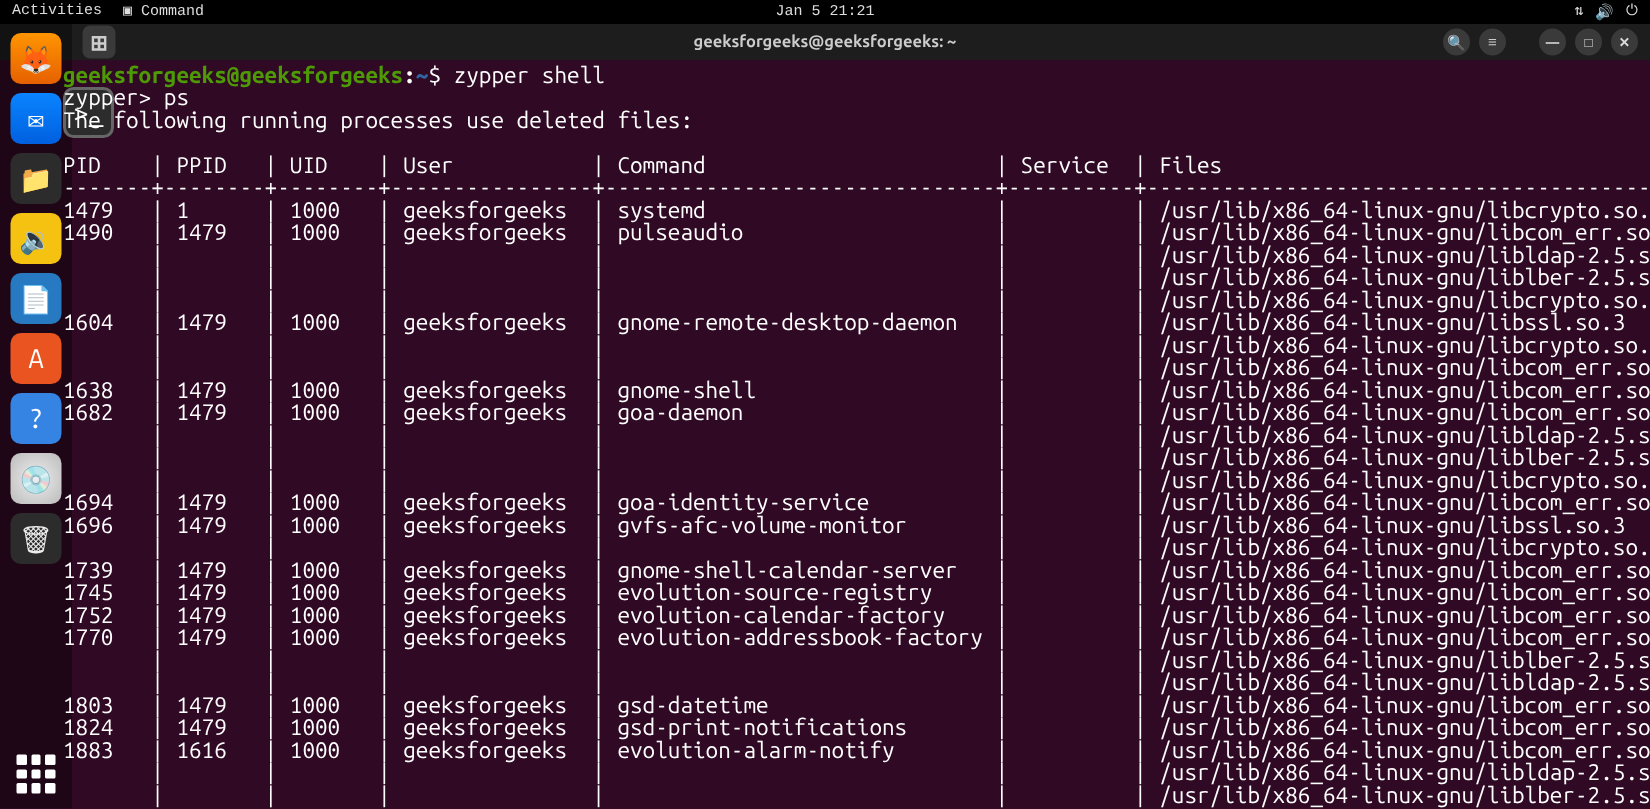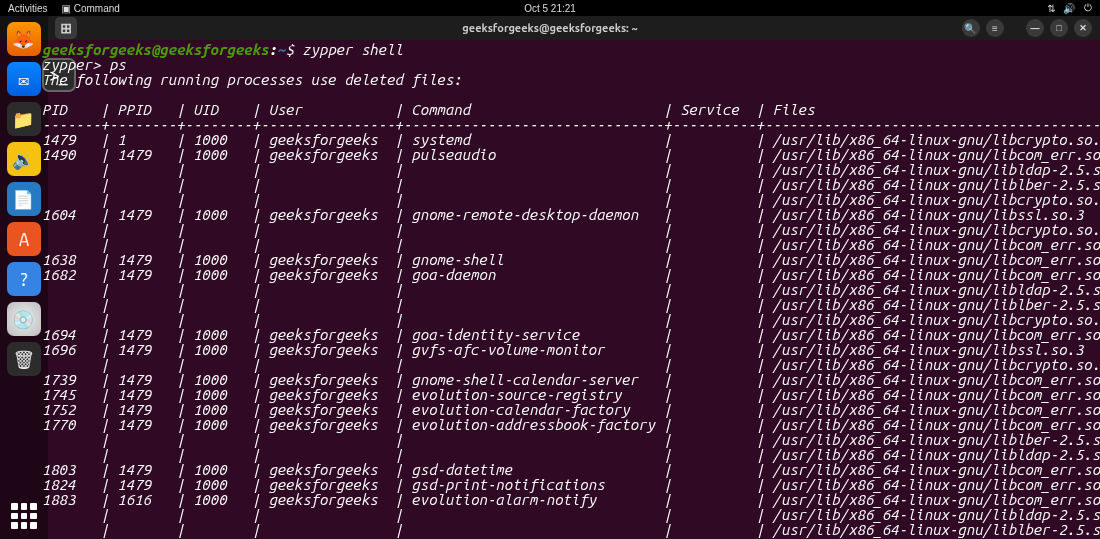--- a/index.html
+++ b/index.html
@@ -8,21 +8,21 @@
   background: #300a24;
   font-family: "Ubuntu Mono", "DejaVu Sans Mono", monospace;
   font-size: 15px;
   color: #eee;
   overflow: hidden;
   position: relative;
 }
 .topbar {
   position: absolute; top: 0; left: 0; right: 0; height: 16px;
   background: #000; color: #ddd;
-  font-family: Liberation Sans, sans-serif; font-size: 10px;
+  font-family: Liberation Mono, monospace; font-size: 10px;
   display: flex; align-items: center; padding: 0 8px;
 }
 .topbar .left { display: flex; gap: 14px; }
 .topbar .center { position: absolute; left: 50%; transform: translateX(-50%); }
 .topbar .right { margin-left: auto; display: flex; gap: 8px; align-items: center; }
 .topbar .right span { font-size: 10px; }
 .titlebar {
   position: absolute; top: 16px; left: 0; right: 0; height: 24px;
   background: #1d1d1d;
   display: flex; align-items: center; justify-content: center;
@@ -84,37 +84,36 @@
 }
 .dock .apps-grid div { background: #fff; border-radius: 1px; }
 .terminal {
   position: absolute; left: 42px; top: 42px; right: 0; bottom: 0;
   font-family: "Ubuntu Mono","DejaVu Sans Mono",monospace;
   font-size: 15px; line-height: 15px;
   letter-spacing: 0;
   white-space: pre;
   color: #fff;
   overflow: hidden;
-  font-style: italic;
 }
 .prompt-user { color: #4e9a06; font-weight: bold; }
 .prompt-colon { color: #fff; font-weight: bold; }
 .prompt-path { color: #3465a4; font-weight: bold; }
 .prompt-dollar { color: #fff; }
 .cmd { color: #fff; }
 </style>
 </head>
 <body>
 
 <div class="topbar">
   <div class="left">
     <span>Activities</span>
     <span>▣ <span>Command</span></span>
   </div>
-  <div class="center">Oct 5  21:21</div>
+  <div class="center">Jan 5  21:21</div>
   <div class="right">
     <span>⇅</span>
     <span>🔊</span>
     <span>⏻</span>
   </div>
 </div>
 
 <div class="titlebar">
   <div class="left-tab">⊞</div>
   <span>geeksforgeeks@geeksforgeeks: ~</span>

